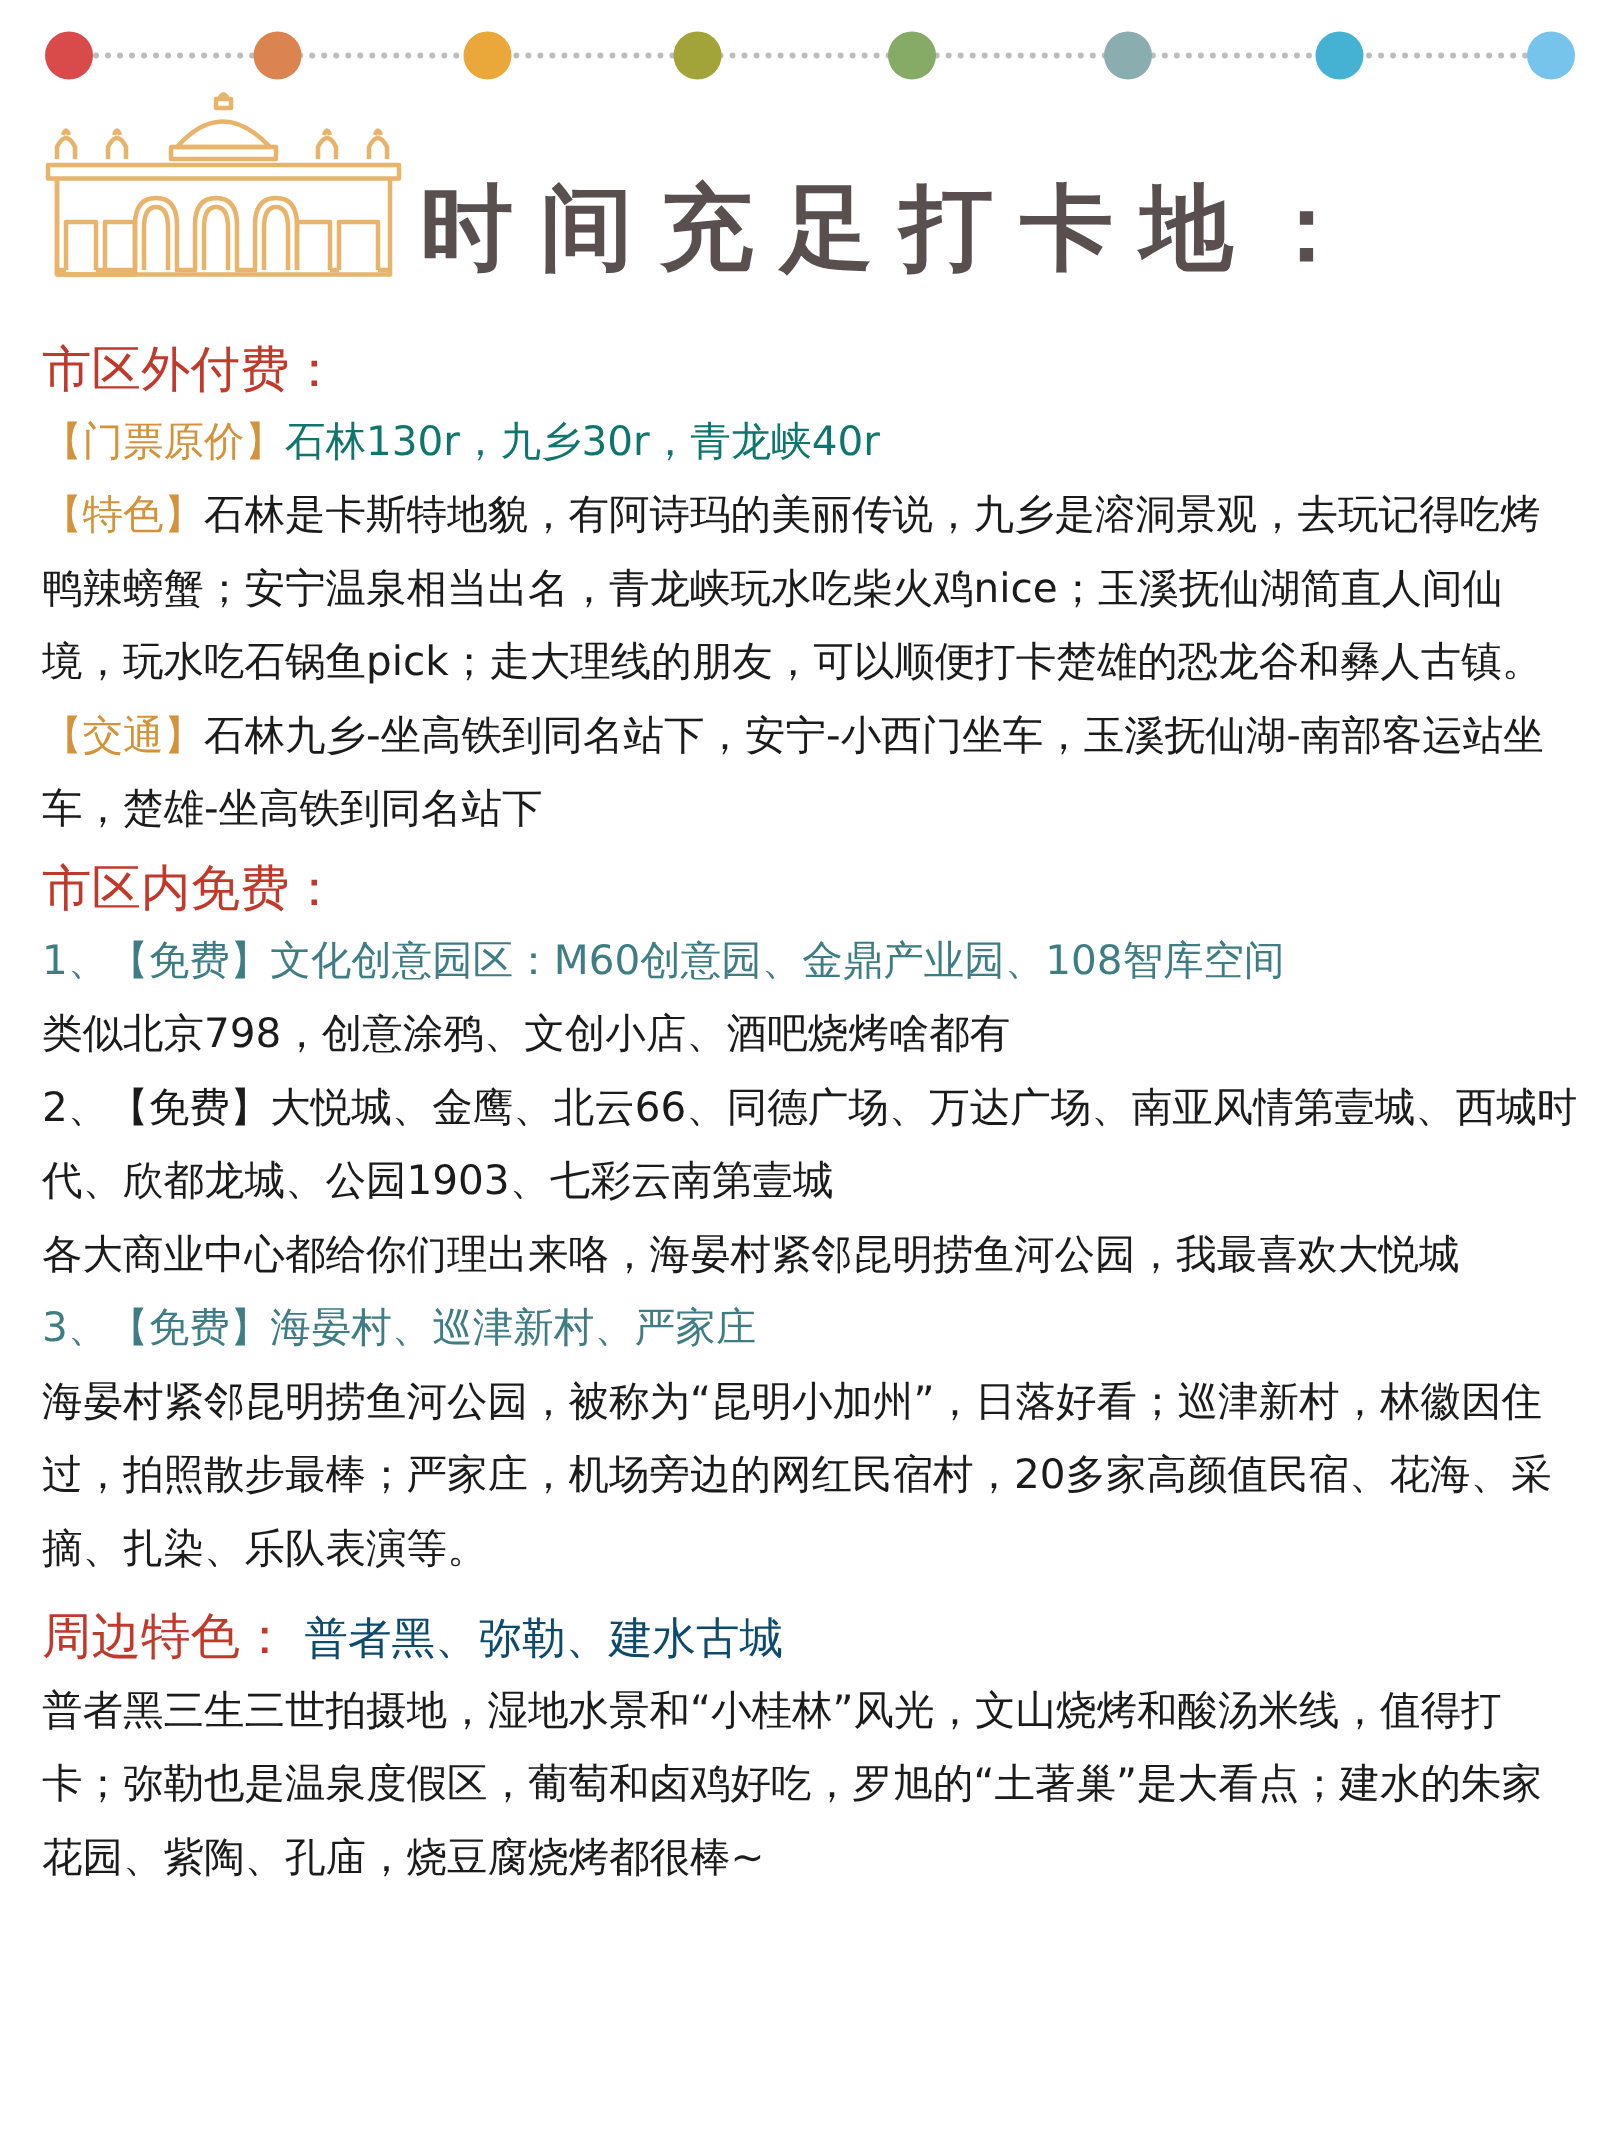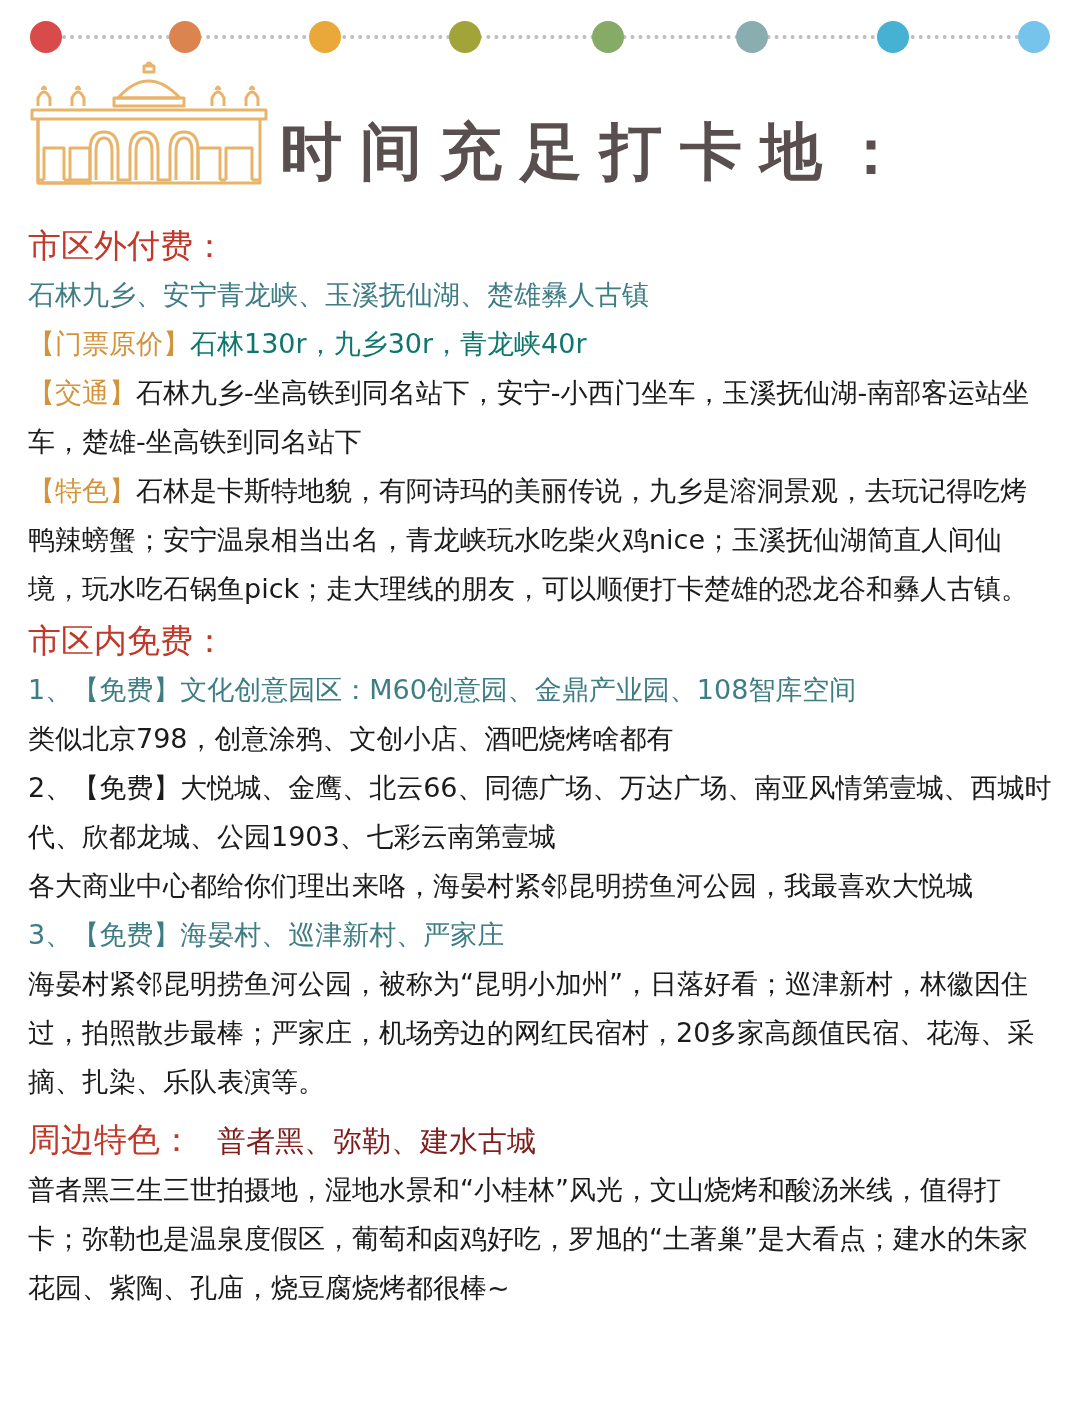--- a/index.html
+++ b/index.html
@@ -9,21 +9,21 @@
   .dots-row { position: absolute; top: 20px; left: 30px; width: 1022px; height: 34px; }
   .dots-line { position: absolute; left: 16px; right: 16px; top: 15px; border-top: 4px dotted #bdbdbd; }
   .dot { position: absolute; top: 1px; width: 32px; height: 32px; border-radius: 50%; }
 
   .header { position: absolute; top: 60px; left: 30px; height: 130px; width: 1020px; }
   .building { position: absolute; left: 0; top: 0; width: 238px; height: 128px; }
   .main-title { position: absolute; left: 250px; top: 56px; font-size: 62px; letter-spacing: 18px; color: #5a4f4f; font-weight: bold; line-height: 72px; white-space: nowrap; }
 
   .content { position: absolute; top: 222px; left: 28px; width: 1025px; }
   .section-head { font-size: 33px; color: #c0392b; line-height: 48px; }
-  .section-head .inline-teal { font-size: 29px; color: #7f1d1d; margin-left: 24px; }
+  .section-head .inline-teal { font-size: 29px; color: #0c4a6e; margin-left: 10px; }
   .line { font-size: 27px; line-height: 49px; }
   .teal { color: #3f7d85; }
   .black { color: #0f766e; }
   .tag { color: #d4933a; margin-top: 18px; }
   .para { font-size: 27px; line-height: 49px; color: #1b1b1b; }
   .gap-sm { height: 4px; }
   .gap-md { height: 10px; }
 </style>
 </head>
 <body>
@@ -74,29 +74,28 @@
     <path d="M196 120 L190 120"></path>
     <path d="M230 120 L222 120"></path>
   </svg>
   <div class="main-title">时间充足打卡地：</div>
 </div>
 
 <div class="content">
 
   <div>
     <div class="section-head">市区外付费：</div>
-    <div class="line teal">石林九乡、安宁青龙峡、玉溪抚仙湖、楚雄彝人古镇</div>
     <div class="line">
       <span class="tag">【门票原价】</span><span class="black">石林130r，九乡30r，青龙峡40r</span>
     </div>
     <div class="para">
-      <span class="tag">【交通】</span><span>石林九乡-坐高铁到同名站下，安宁-小西门坐车，玉溪抚仙湖-南部客运站坐车，楚雄-坐高铁到同名站下</span>
+      <span class="tag">【特色】</span><span>石林是卡斯特地貌，有阿诗玛的美丽传说，九乡是溶洞景观，去玩记得吃烤鸭辣螃蟹；安宁温泉相当出名，青龙峡玩水吃柴火鸡nice；玉溪抚仙湖简直人间仙境，玩水吃石锅鱼pick；走大理线的朋友，可以顺便打卡楚雄的恐龙谷和彝人古镇。</span>
     </div>
     <div class="para">
-      <span class="tag">【特色】</span><span>石林是卡斯特地貌，有阿诗玛的美丽传说，九乡是溶洞景观，去玩记得吃烤鸭辣螃蟹；安宁温泉相当出名，青龙峡玩水吃柴火鸡nice；玉溪抚仙湖简直人间仙境，玩水吃石锅鱼pick；走大理线的朋友，可以顺便打卡楚雄的恐龙谷和彝人古镇。</span>
+      <span class="tag">【交通】</span><span>石林九乡-坐高铁到同名站下，安宁-小西门坐车，玉溪抚仙湖-南部客运站坐车，楚雄-坐高铁到同名站下</span>
     </div>
   </div>
 
   <div class="gap-sm"></div>
 
   <div>
     <div class="section-head">市区内免费：</div>
 
     <div class="line teal">1、【免费】文化创意园区：M60创意园、金鼎产业园、108智库空间</div>
     <div class="para">类似北京798，创意涂鸦、文创小店、酒吧烧烤啥都有</div>

